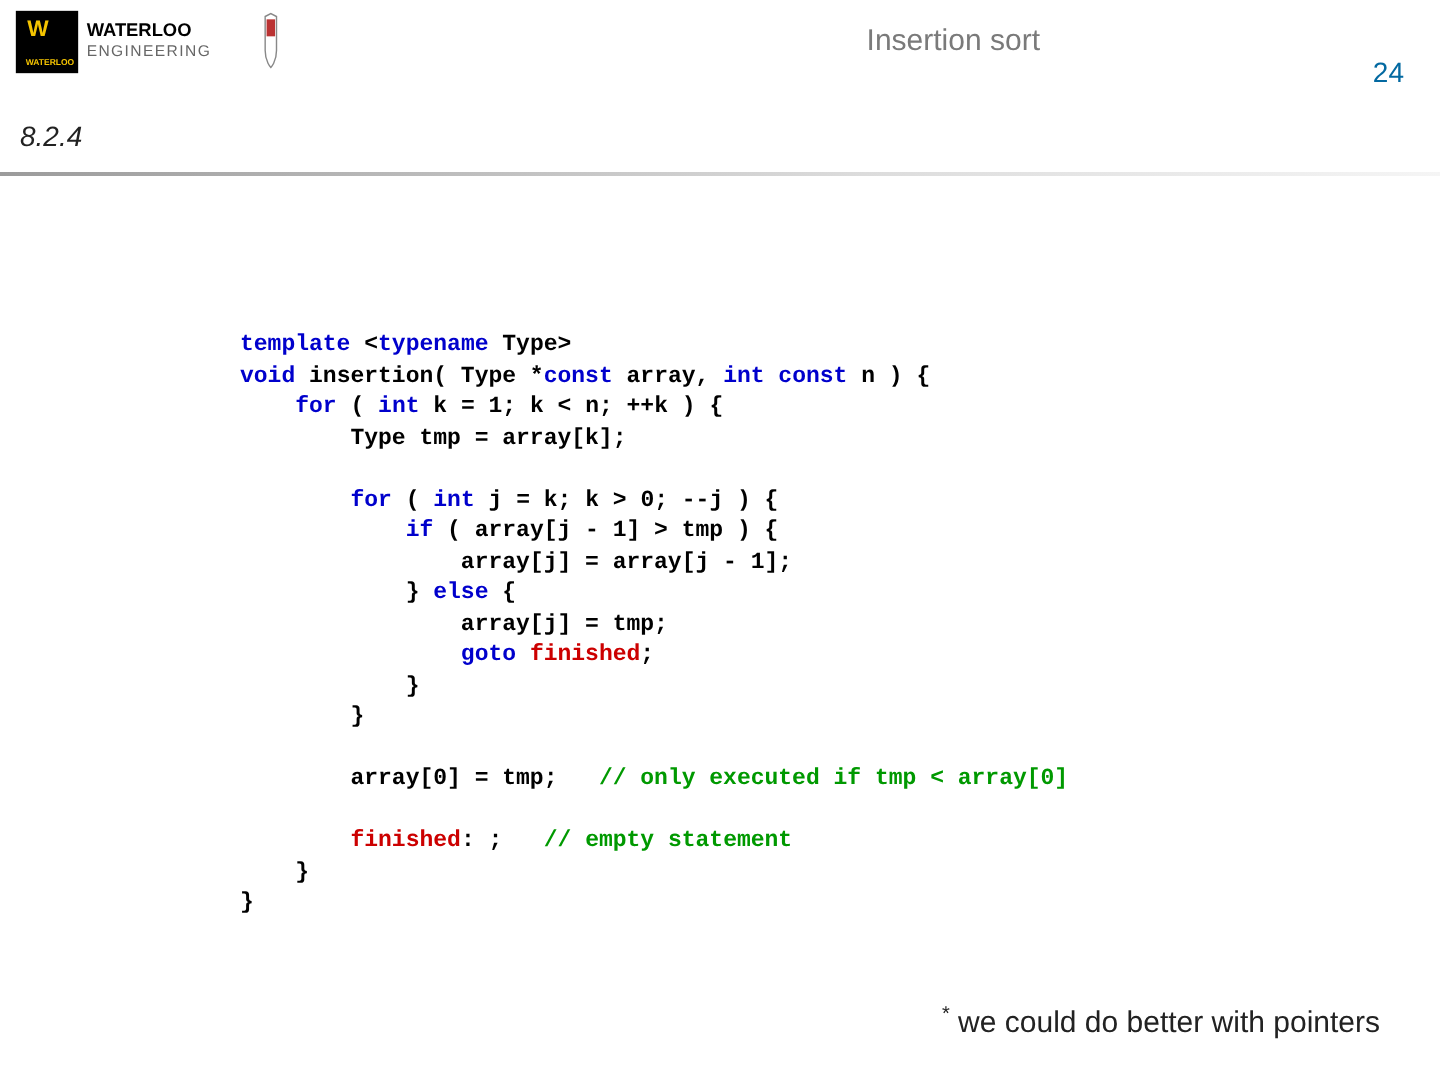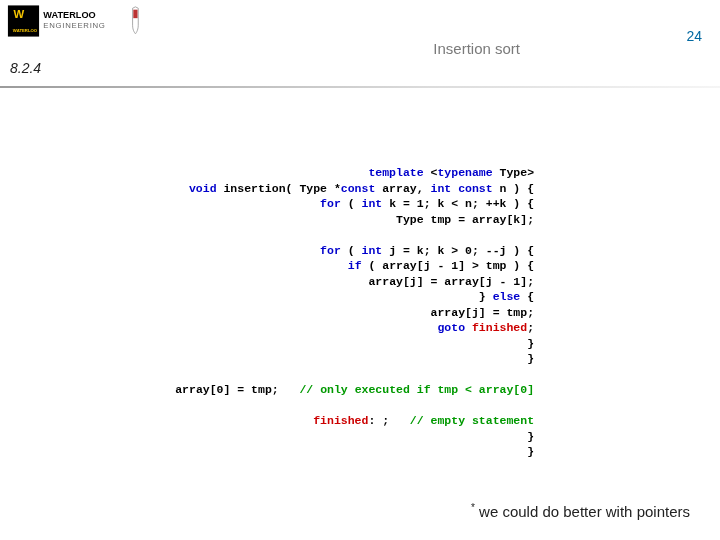--- a/index.html
+++ b/index.html
@@ -30,21 +30,20 @@
     display: flex;
     align-items: center;
   }
   .logo svg { height: 34px; }
   .topic {
     position: absolute;
     top: 12px;
     right: 200px;
     font-size: 15px;
     color: #7a7a7a;
-    margin-top: 28px;
   }
   .pagenum {
     position: absolute;
     top: 28px;
     right: 18px;
     font-size: 14px;
     color: #0369a1;
   }
   .rule {
     height: 2px;
@@ -80,21 +79,20 @@
   .code {
     position: absolute;
     top: 165px;
     left: 120px;
     font-family: "Courier New", monospace;
     font-size: 11.5px;
     line-height: 1.35;
     white-space: pre;
     font-weight: bold;
     color: #000;
-    text-align: right;
   }
   .code .kw   { color: #0000cc; }
   .code .cmt  { color: #009900; }
   .code .lbl  { color: #cc0000; }
   .footnote {
     position: absolute;
     bottom: 20px;
     right: 30px;
     font-size: 15px;
     color: #222;

